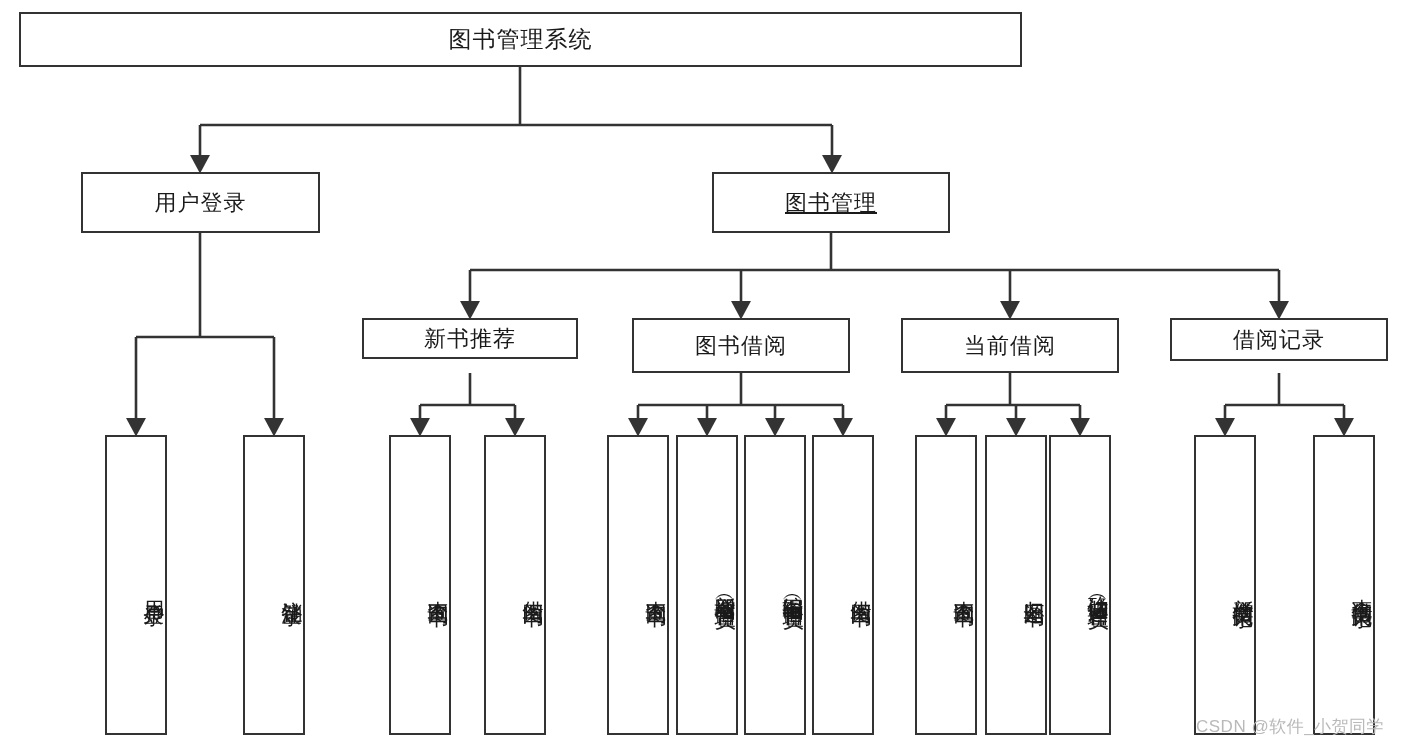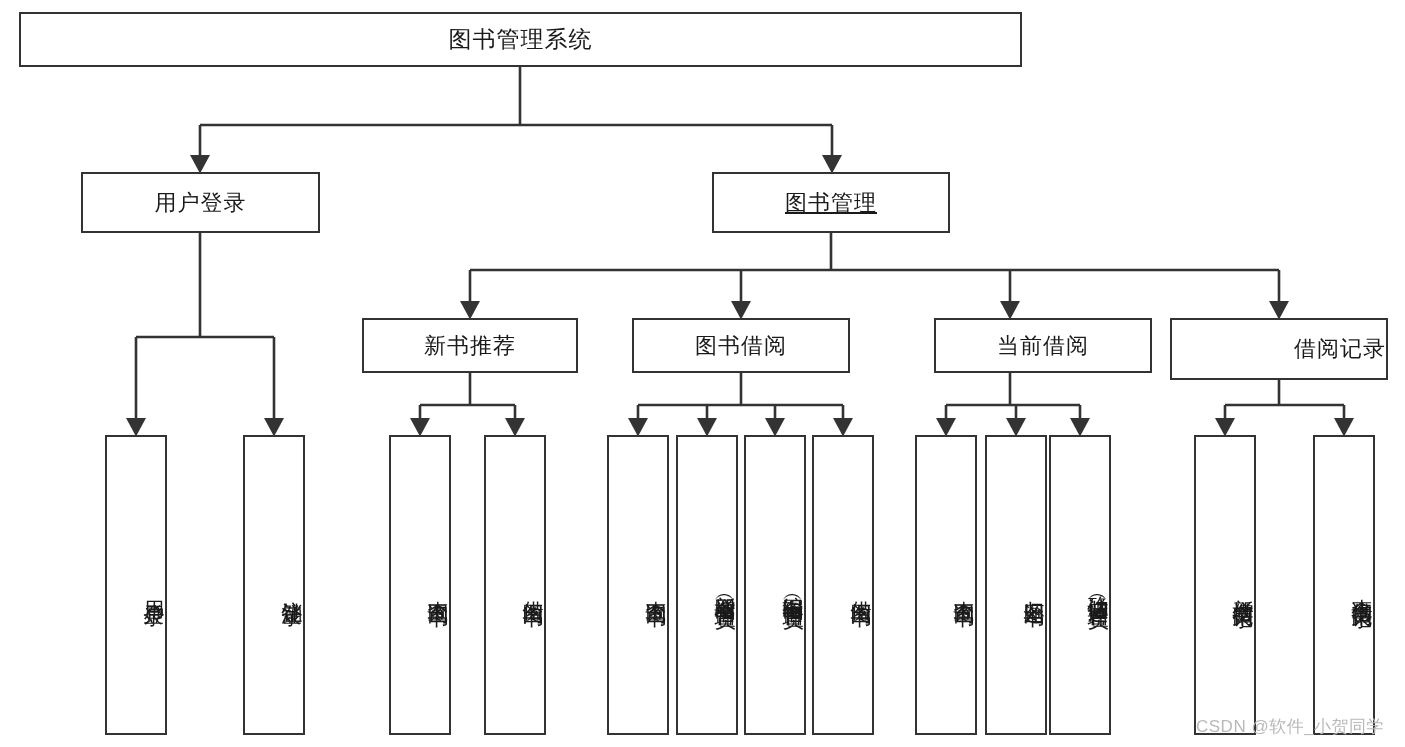--- a/index.html
+++ b/index.html
@@ -141,33 +141,33 @@
   </div>
 
   <div class="node-box horizontal" style="left: 81px; top: 172px; width: 239px; height: 61px;">
     <span class="node-label">用户登录</span>
   </div>
 
   <div class="node-box horizontal" style="left: 712px; top: 172px; width: 238px; height: 61px; text-decoration: underline;">
     <span class="node-label">图书管理</span>
   </div>
 
-  <div class="node-box horizontal" style="left: 362px; top: 318px; width: 216px; height: 55px;">
+  <div class="node-box horizontal" style="left: 362px; top: 318px; width: 216px; height: 41px;">
     <span class="node-label">新书推荐</span>
   </div>
 
   <div class="node-box horizontal" style="left: 632px; top: 318px; width: 218px; height: 55px; text-align: center;">
     <span class="node-label">图书借阅</span>
   </div>
 
-  <div class="node-box horizontal" style="left: 934px; top: 318px; width: 218px; height: 55px;">
+  <div class="node-box horizontal" style="left: 901px; top: 318px; width: 218px; height: 55px;">
     <span class="node-label">当前借阅</span>
   </div>
 
-  <div class="node-box horizontal" style="left: 1170px; top: 318px; width: 218px; height: 62px; justify-content: flex-end;">
+  <div class="node-box horizontal" style="left: 1170px; top: 318px; width: 218px; height: 43px;">
     <span class="node-label">借阅记录</span>
   </div>
 
   <div class="node-box vertical" style="left: 105px; top: 435px; width: 62px; height: 300px;">
     <span class="node-label">用户登录</span>
   </div>
 
   <div class="node-box vertical" style="left: 243px; top: 435px; width: 62px; height: 300px;">
     <span class="node-label">注销登录</span>
   </div>

